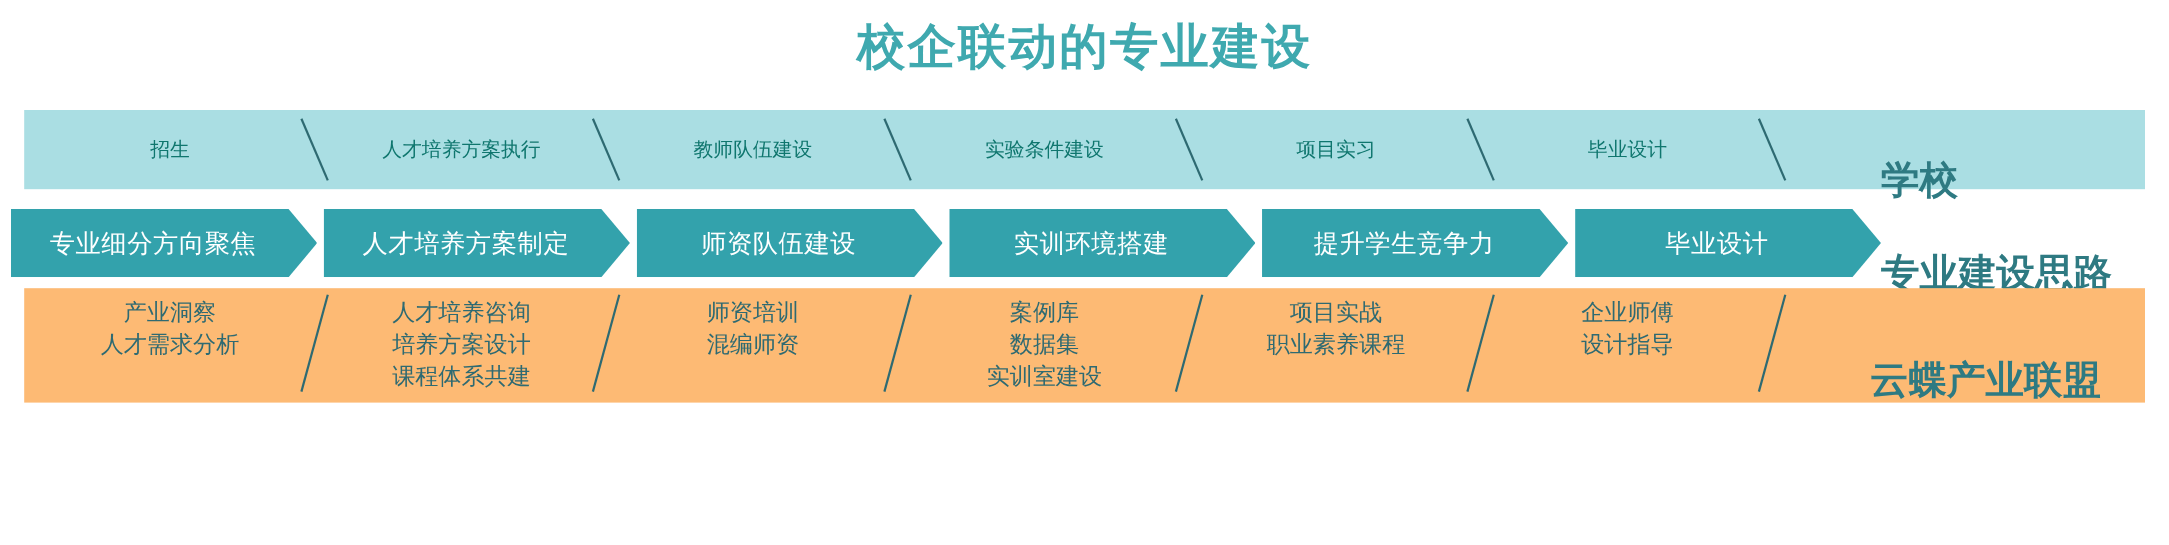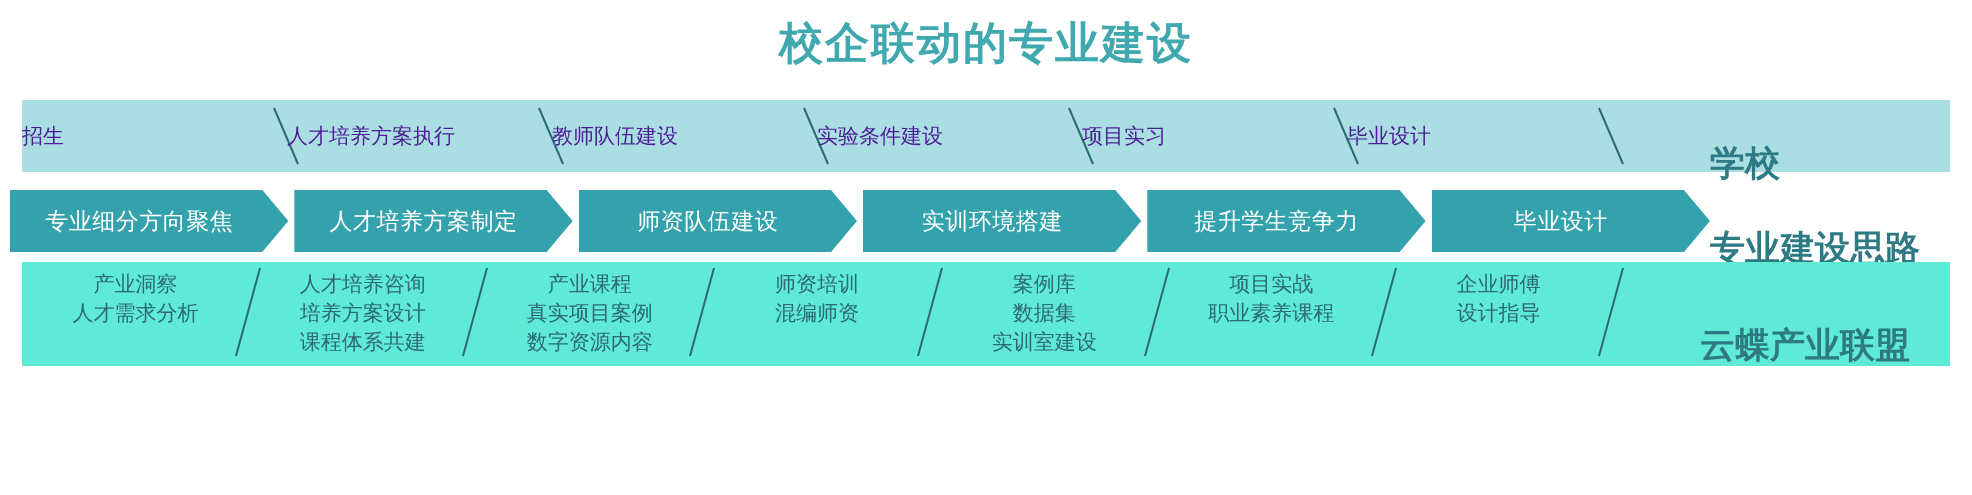--- a/index.html
+++ b/index.html
@@ -42,23 +42,23 @@
     position: absolute;
     left: 0; top: 0;
     width: 1590px;
     height: 72px;
     display: flex;
   }
   #school-band .cell {
     flex: 1 1 0;
     display: flex;
     align-items: center;
-    justify-content: flex-start;
-    font-size: 21px;
-    color: #4c1d95;
+    justify-content: center;
+    font-size: 18px;
+    color: #0f766e;
     position: relative;
   }
   .slash {
     position: absolute;
     right: -14px;
     top: 4px;
     width: 30px;
     height: 64px;
     pointer-events: none;
   }
@@ -113,21 +113,21 @@
     font-size: 35px;
   }
 
   
   #alliance-band {
     position: absolute;
     left: 22px;
     top: 262px;
     width: 1928px;
     height: 104px;
-    background: #5eead4;
+    background: #fdba74;
   }
   #alliance-band .cells {
     position: absolute;
     left: 0; top: 0;
     width: 1590px;
     height: 104px;
     display: flex;
   }
   #alliance-band .cell {
     flex: 1 1 0;
@@ -249,30 +249,20 @@
       <span>人才培养咨询</span>
       <span>培养方案设计</span>
       <span>课程体系共建</span>
       <span class="slash">
         <svg width="30" height="100" viewBox="0 0 30 100">
             <line x1="27" y1="4" x2="3" y2="92" stroke="#2E6A72" stroke-width="2"></line>
           </svg>
       </span>
     </div>
 
-    <div class="cell">
-      <span>产业课程</span>
-      <span>真实项目案例</span>
-      <span>数字资源内容</span>
-      <span class="slash">
-        <svg width="30" height="100" viewBox="0 0 30 100">
-            <line x1="27" y1="4" x2="3" y2="92" stroke="#2E6A72" stroke-width="2"></line>
-          </svg>
-      </span>
-    </div>
 
     <div class="cell">
       <span>师资培训</span>
       <span>混编师资</span>
       <span class="slash">
         <svg width="30" height="100" viewBox="0 0 30 100">
             <line x1="27" y1="4" x2="3" y2="92" stroke="#2E6A72" stroke-width="2"></line>
           </svg>
       </span>
     </div>

